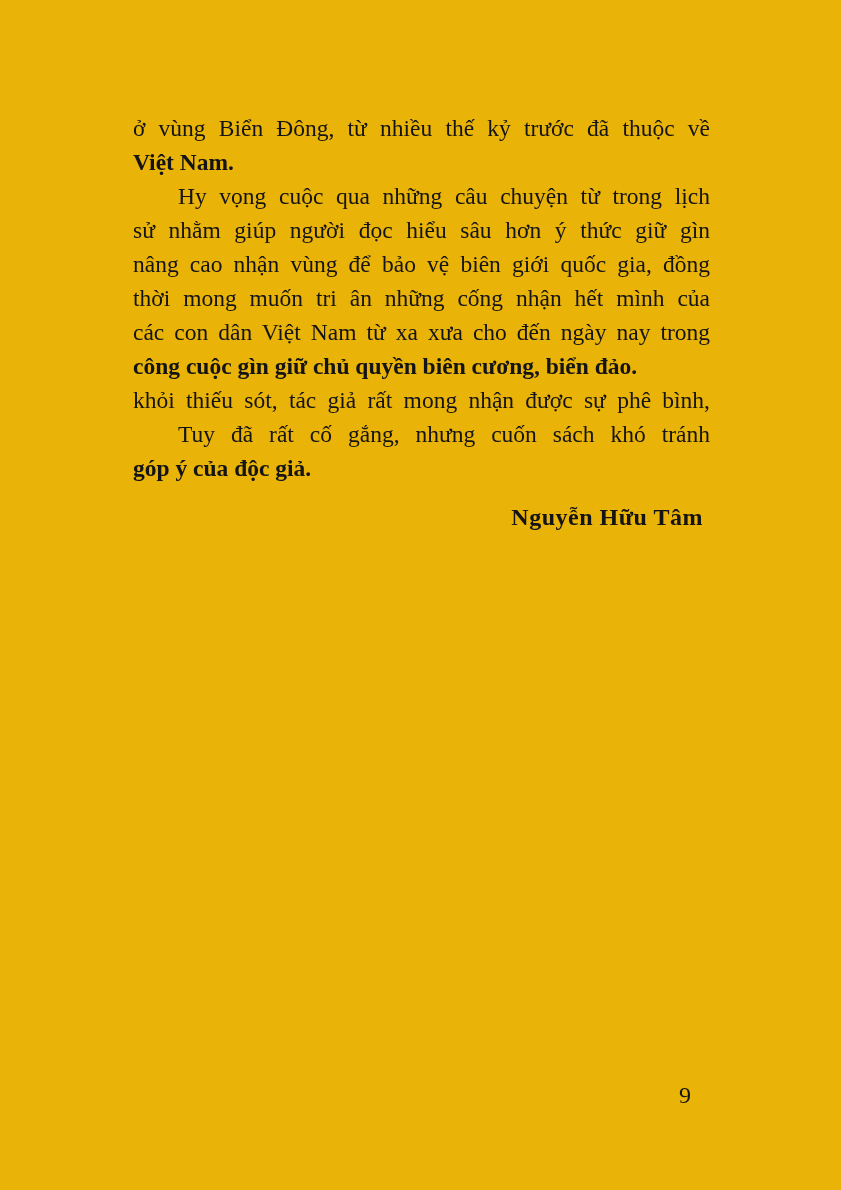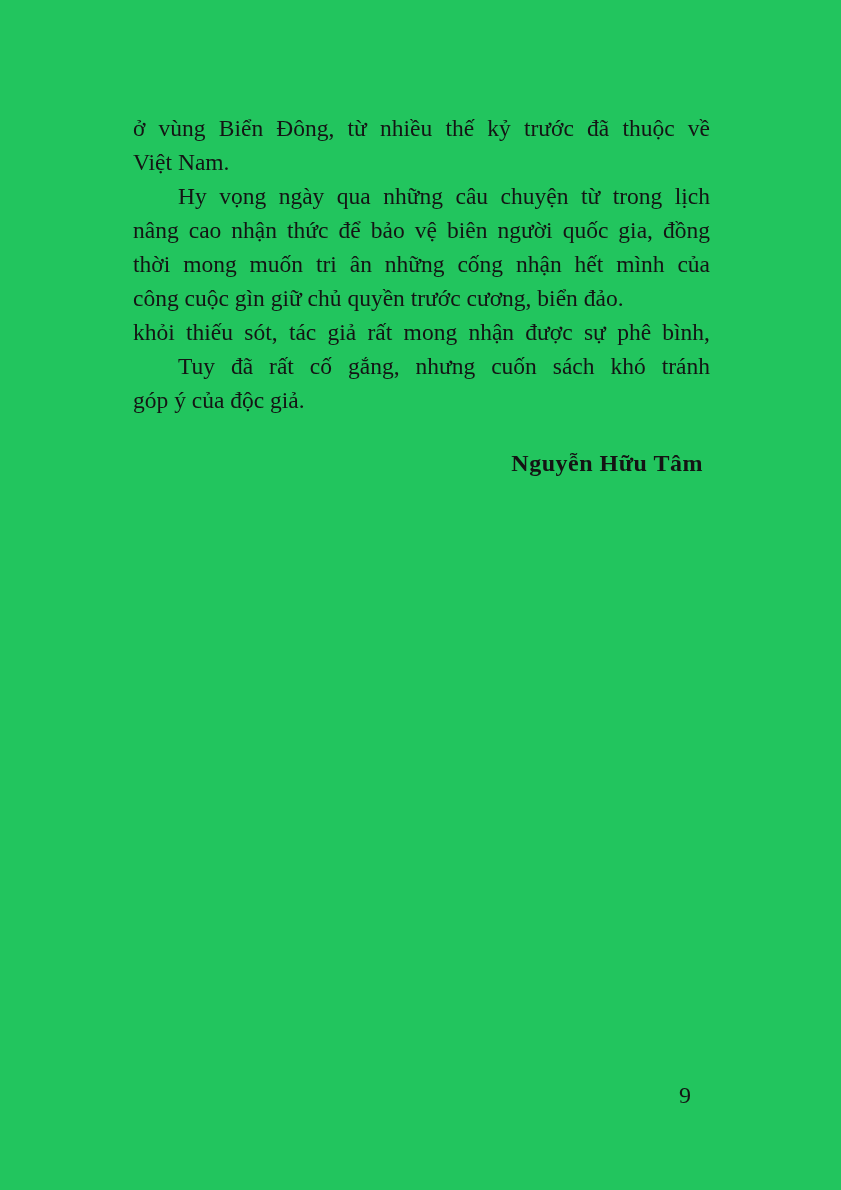--- a/index.html
+++ b/index.html
@@ -3,44 +3,45 @@
 <meta charset="utf-8">
 <style>
   * { margin: 0; padding: 0; box-sizing: border-box; }
   html, body {
     width: 841px; height: 1190px;
     font-family: "Liberation Serif", "DejaVu Serif", serif;
   }
   .page {
     position: relative;
     width: 841px; height: 1190px;
-    background: #22c55e;
+    background: #eab308;
     color: #141414;
     overflow: hidden;
   }
   .text-block {
     position: absolute;
     left: 133px; top: 111px;
     width: 577px;
     font-size: 23.5px;
     line-height: 34px;
   }
   .line {
     text-align: justify;
     text-align-last: justify;
     white-space: normal;
   }
   .line.para-last {
     text-align-last: left;
+    font-weight: bold;
   }
   .line.para-first-indent {
     text-indent: 45px;
   }
   .signature {
-    margin-top: 29px;
+    margin-top: 15px;
     padding-right: 7px;
     text-align: right;
     font-weight: bold;
     font-size: 24px;
     line-height: 34px;
     letter-spacing: 0.5px;
   }
   .page-number {
     position: absolute;
     left: 655px; top: 1078px;
@@ -56,24 +57,26 @@
 <div class="page">
 
   <div class="text-block">
 
     <div>
       <div class="line">ở vùng Biển Đông, từ nhiều thế kỷ trước đã thuộc về</div>
       <div class="line para-last">Việt Nam.</div>
     </div>
 
     <div>
-      <div class="line para-first-indent">Hy vọng ngày qua những câu chuyện từ trong lịch</div>
-      <div class="line">nâng cao nhận thức để bảo vệ biên người quốc gia, đồng</div>
+      <div class="line para-first-indent">Hy vọng cuộc qua những câu chuyện từ trong lịch</div>
+      <div class="line">sử nhằm giúp người đọc hiểu sâu hơn ý thức giữ gìn</div>
+      <div class="line">nâng cao nhận vùng để bảo vệ biên giới quốc gia, đồng</div>
       <div class="line">thời mong muốn tri ân những cống nhận hết mình của</div>
-      <div class="line para-last">công cuộc gìn giữ chủ quyền trước cương, biển đảo.</div>
+      <div class="line">các con dân Việt Nam từ xa xưa cho đến ngày nay trong</div>
+      <div class="line para-last">công cuộc gìn giữ chủ quyền biên cương, biển đảo.</div>
     </div>
 
     <div>
       <div class="line">khỏi thiếu sót, tác giả rất mong nhận được sự phê bình,</div>
       <div class="line para-first-indent">Tuy đã rất cố gắng, nhưng cuốn sách khó tránh</div>
       <div class="line para-last">góp ý của độc giả.</div>
     </div>
 
     <div class="signature">Nguyễn Hữu Tâm</div>
 

